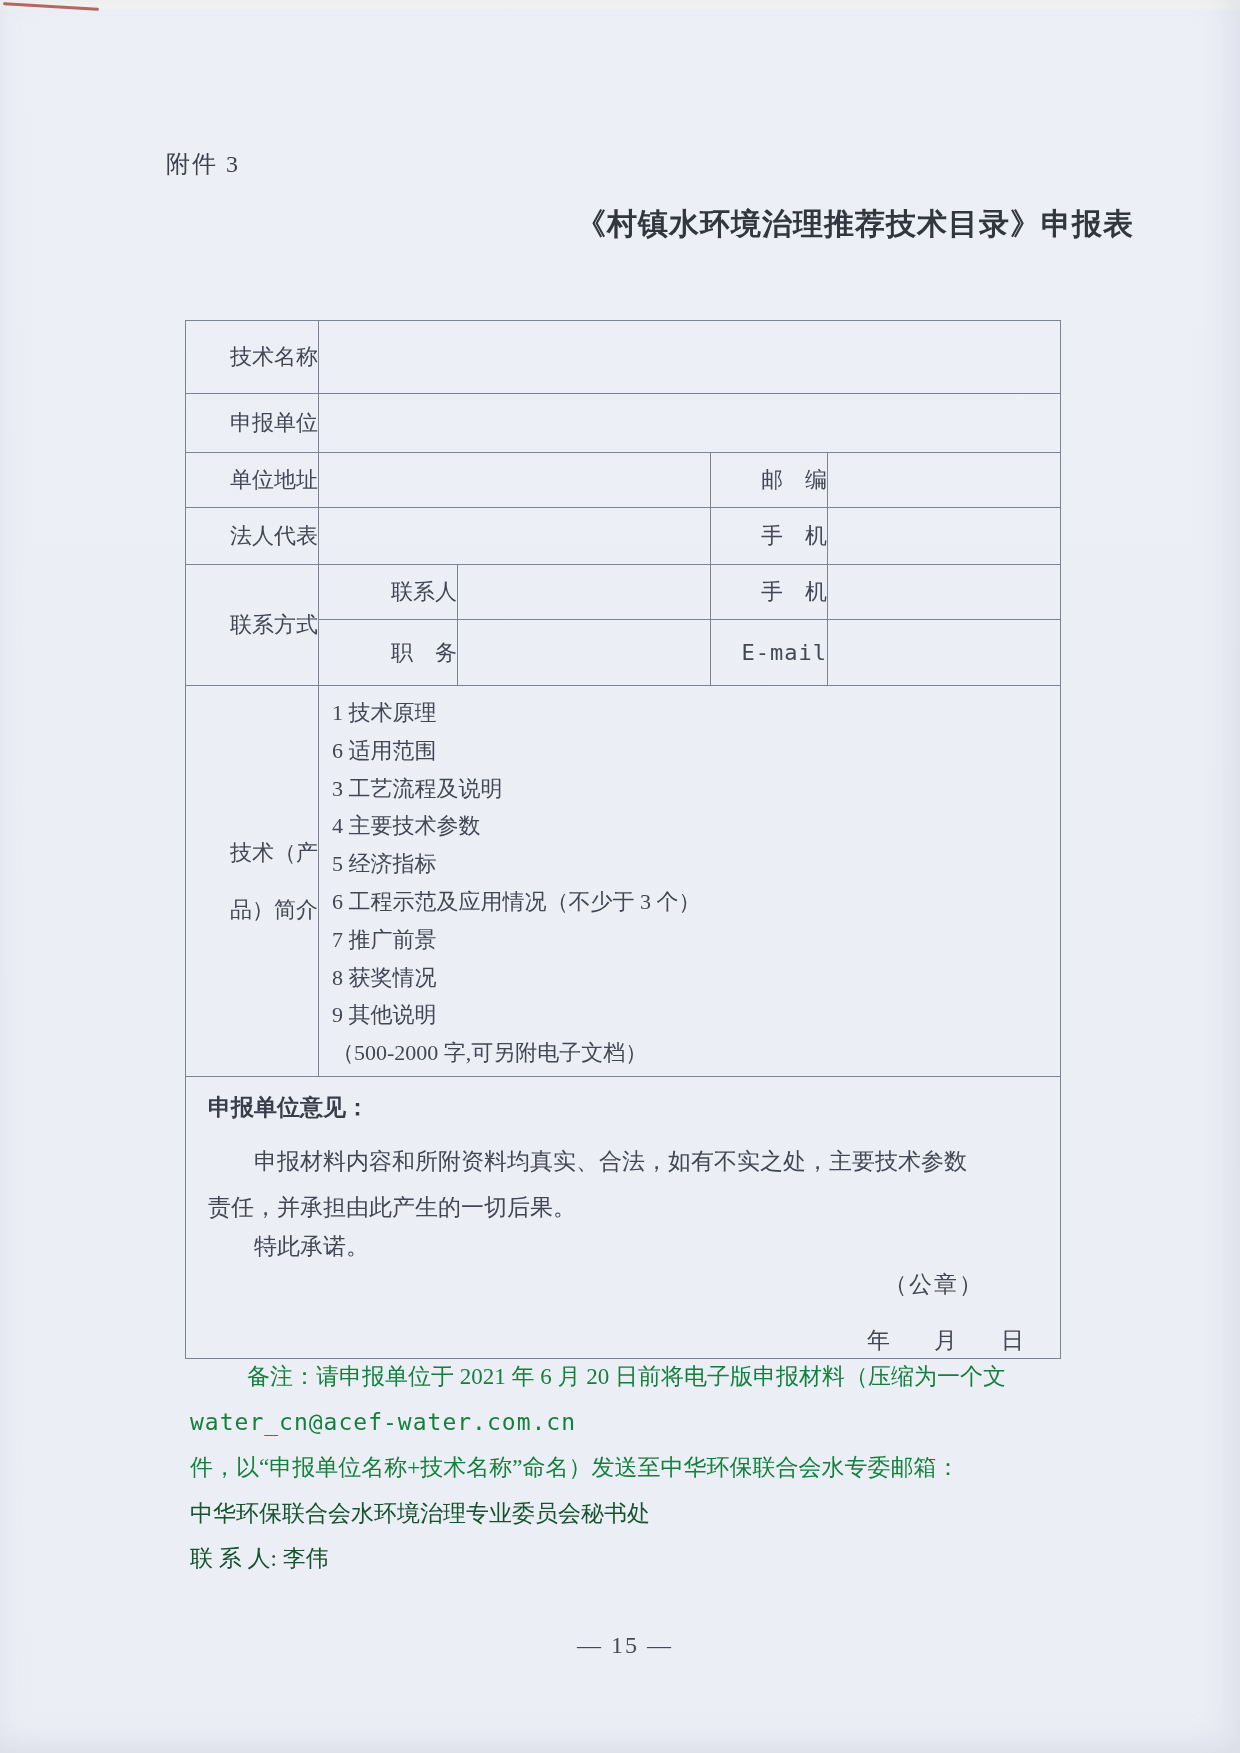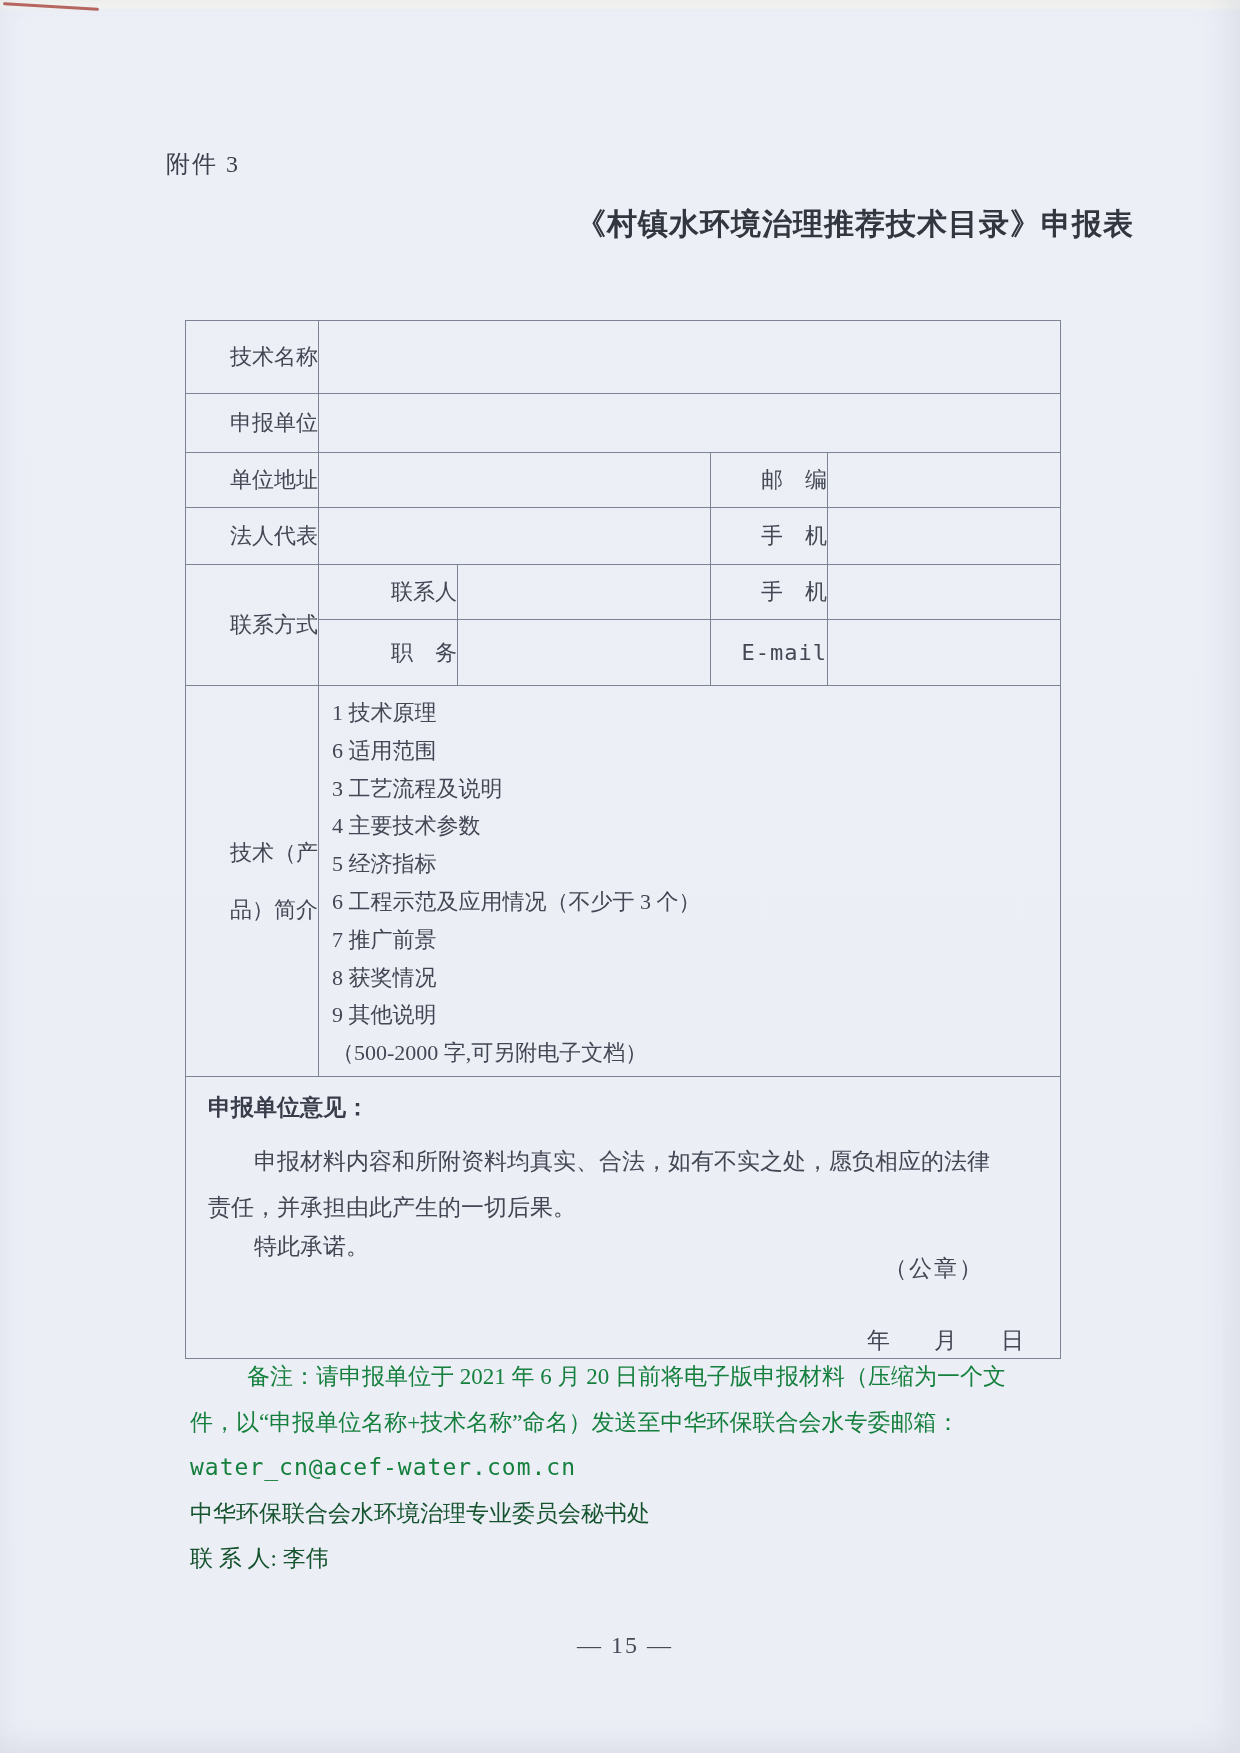--- a/index.html
+++ b/index.html
@@ -23,21 +23,21 @@
     padding:0;vertical-align:middle;}
   td.lbl{text-align:right;}
   td.val{background:transparent;}
   .intro-label{line-height:57px;text-align:left;padding-left:16px;}
   .intro-list{padding:8px 10px 4px 13px;}
   .intro-list div{line-height:37.8px;white-space:nowrap;}
   .opinion-cell{position:relative;vertical-align:top !important;}
   .opinion-head{padding:14px 0 0 22px;font-weight:bold;font-size:23px;color:#383d49;line-height:34px;}
   .opinion-body{margin-top:14px;padding:0 18px 0 22px;line-height:46px;font-size:23px;text-indent:2em;}
   .opinion-promise{padding:0 18px 0 22px;line-height:32px;font-size:23px;text-indent:2em;}
-  .opinion-seal{position:absolute;right:76px;top:176px;font-size:23px;letter-spacing:2px;}
+  .opinion-seal{position:absolute;right:76px;top:192px;font-size:23px;letter-spacing:2px;}
   .opinion-date{position:absolute;right:36px;top:248px;display:flex;gap:44px;font-size:23px;}
   .notes{position:absolute;left:190px;top:1354px;width:872px;font-size:23px;color:#15803d;}
   .notes .ln{line-height:45.5px;white-space:nowrap;}
   .notes .ln.first{padding-left:57px;}
   .mono{font-family:"DejaVu Sans Mono","Liberation Mono",monospace;font-size:21px;letter-spacing:1px;}
   .footer-block{position:absolute;left:190px;top:1492px;font-size:23px;color:#3d424c;}
   .footer-block .ln{line-height:44.5px;white-space:nowrap;color:#14532d;}
   .page-num{position:absolute;left:0;top:1632px;width:1250px;text-align:center;
     font-size:24px;color:#464b57;letter-spacing:2px;}
 </style>
@@ -109,39 +109,39 @@
         <div>8 获奖情况</div>
         <div>9 其他说明</div>
         <div>（500-2000 字,可另附电子文档）</div>
       </div>
     </td>
   </tr>
   <tr style="height:282px">
     <td colspan="5" class="opinion-cell">
       <div class="opinion-head">申报单位意见：</div>
       <div class="opinion-body">
-        <div>申报材料内容和所附资料均真实、合法，如有不实之处，愿负相应的法律</div>
+        <div>申报材料内容和所附资料均真实、合法，如有不实之处，主要技术参数</div>
         <div style="text-indent:0">责任，并承担由此产生的一切后果。</div>
       </div>
       <div class="opinion-promise">特此承诺。</div>
       <div class="opinion-seal">（公章）</div>
       <div class="opinion-date">
         <span>年</span>
         <span>月</span>
         <span>日</span>
       </div>
     </td>
   </tr>
 </tbody>
   </table>
 
 <div class="notes">
   <div class="ln first">备注：请申报单位于 2021 年 6 月 20 日前将电子版申报材料（压缩为一个文</div>
+  <div class="ln mono" style="font-size:23px">water_cn@acef-water.com.cn</div>
   <div class="ln">件，以“申报单位名称+技术名称”命名）发送至中华环保联合会水专委邮箱：</div>
-  <div class="ln mono" style="font-size:23px">water_cn@acef-water.com.cn</div>
 </div>
 
 <div class="footer-block">
   <div class="ln">中华环保联合会水环境治理专业委员会秘书处</div>
   <div class="ln">联 系 人: 李伟</div>
 </div>
 
 <div class="page-num">— 15 —</div>
 
 </body></html>

